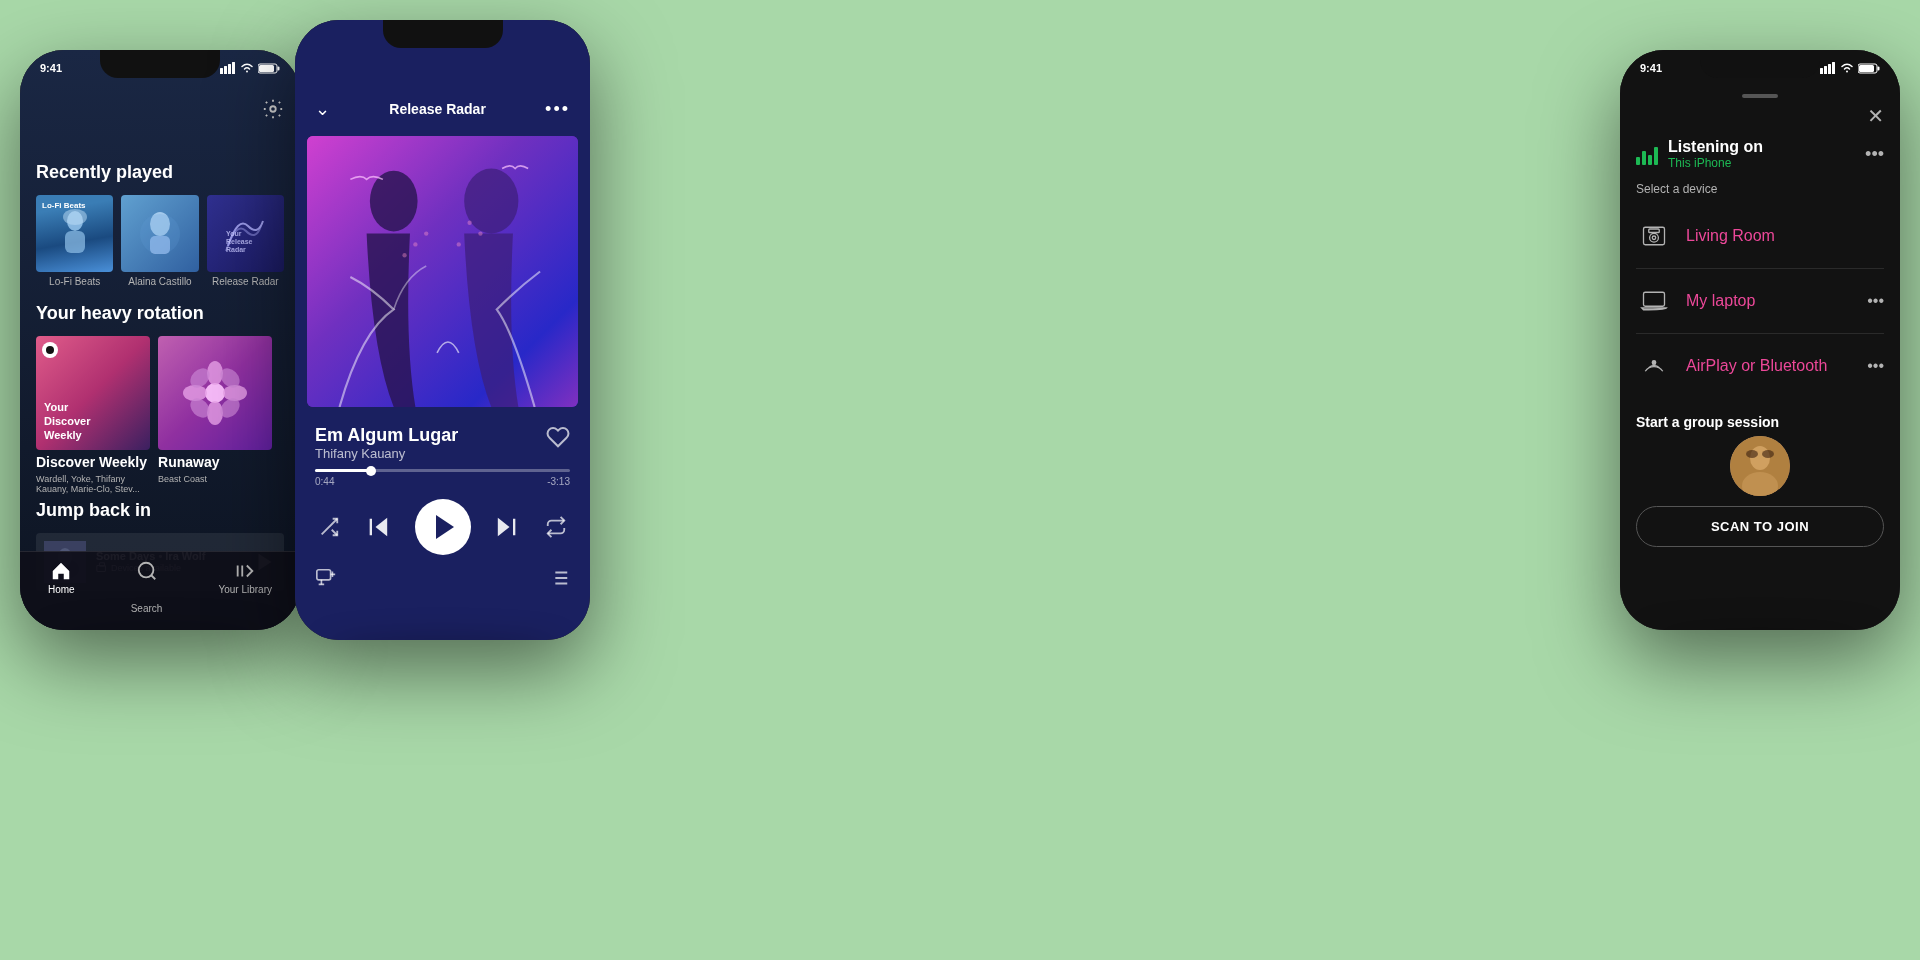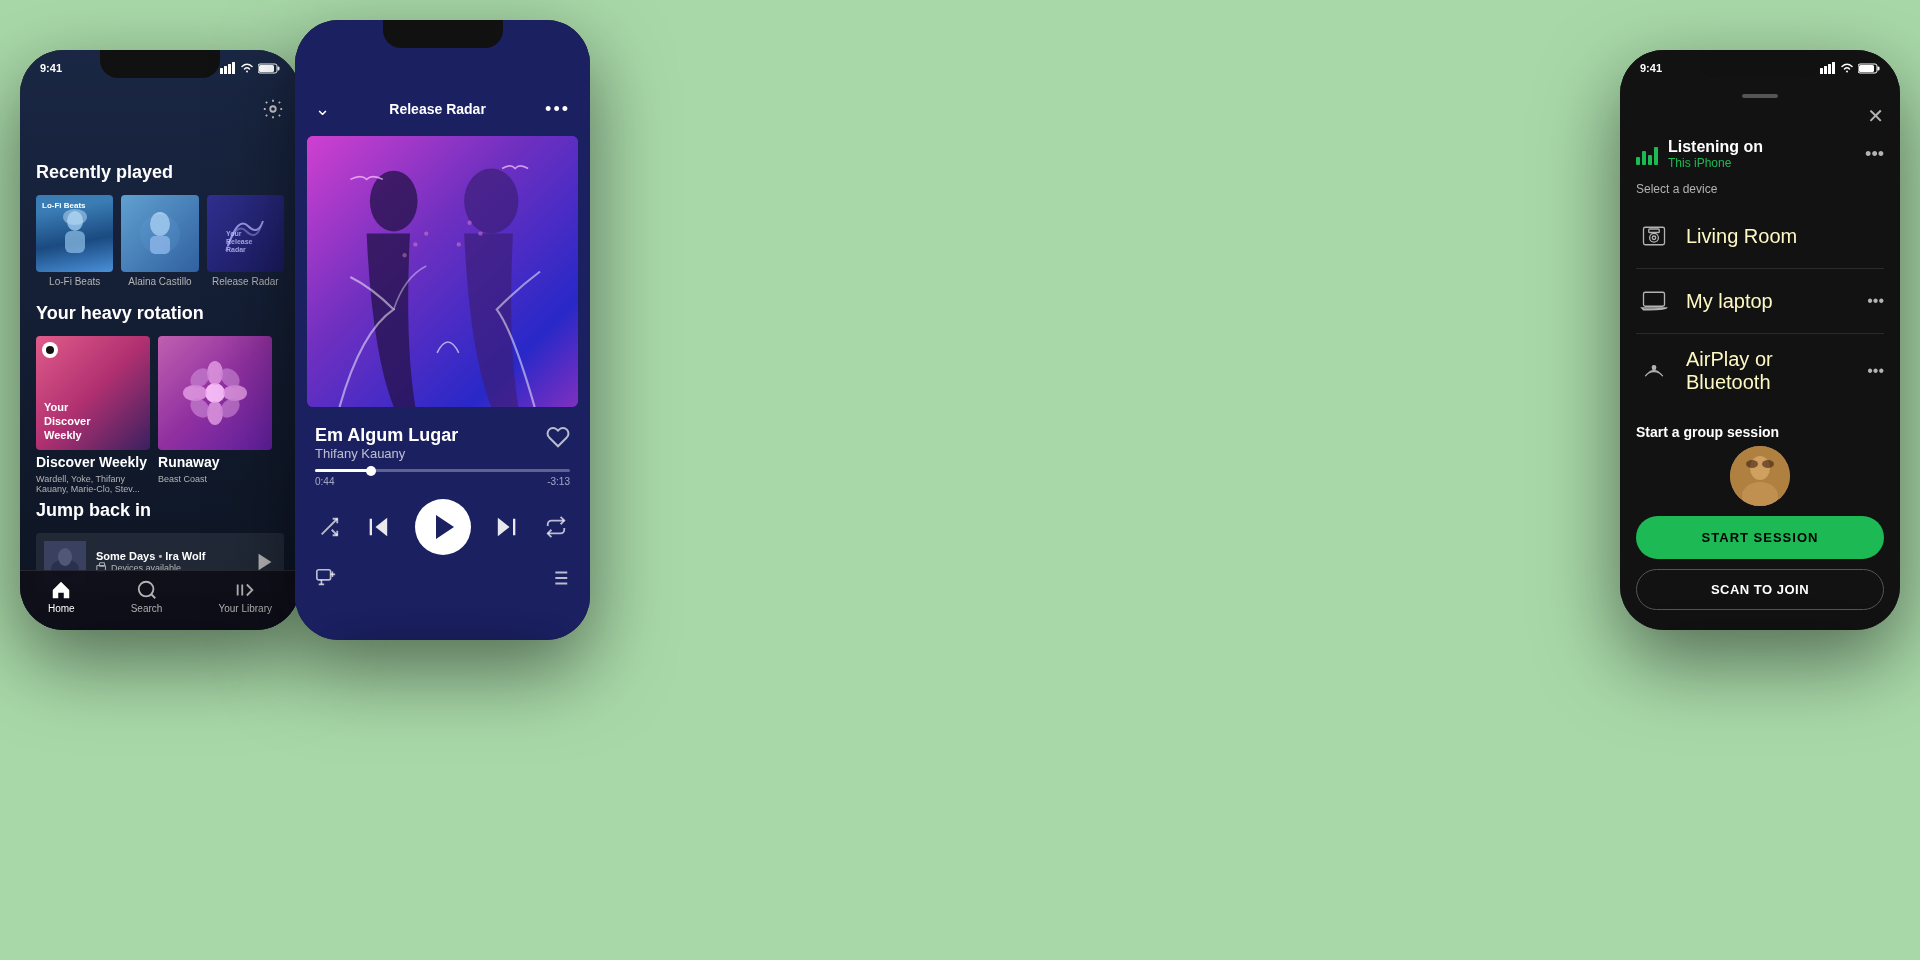--- a/index.html
+++ b/index.html
@@ -504,22 +504,22 @@
     .device-icon {
       width: 36px;
       height: 36px;
       color: #b3b3b3;
       display: flex;
       align-items: center;
       justify-content: center;
     }
 
     .device-name {
-      font-size: 20px;
-      color: #fef9c3;
+      font-size: 16px;
+      color: #ec4899;
       flex: 1;
     }
 
     .device-more {
       color: #b3b3b3;
       font-size: 16px;
     }
 
     .divider {
       height: 1px;
@@ -800,21 +800,21 @@
         <svg width="22" height="22" viewBox="0 0 24 24" fill="white">
           <path d="M3 12L12 3L21 12V21H15V15H9V21H3V12Z"></path>
         </svg>
         <span>Home</span>
       </div>
       <div class="nav-item">
         <svg width="22" height="22" viewBox="0 0 24 24" fill="none" stroke="#b3b3b3" stroke-width="2">
           <circle cx="11" cy="11" r="8"></circle>
           <line x1="21" y1="21" x2="16.65" y2="16.65"></line>
         </svg>
-        <span style="color:#b3b3b3;">Search</span>
+        <span style="color:#b3b3b3;margin-top:19px;">Search</span>
       </div>
       <div class="nav-item">
         <svg width="22" height="22" viewBox="0 0 24 24" fill="none" stroke="#b3b3b3" stroke-width="2">
           <line x1="4" y1="6" x2="4" y2="18"></line>
           <line x1="9" y1="6" x2="9" y2="18"></line>
           <polyline points="14,6 20,12 14,18"></polyline>
         </svg>
         <span style="color:#b3b3b3;">Your Library</span>
       </div>
     </div>
@@ -1045,23 +1045,20 @@
       <div class="session-avatar">
         <svg width="60" height="60" viewBox="0 0 60 60">
           <circle cx="30" cy="30" r="30" fill="#b08040"></circle>
           <ellipse cx="30" cy="22" rx="10" ry="12" fill="#d0a060"></ellipse>
           <ellipse cx="30" cy="50" rx="18" ry="14" fill="#c09050"></ellipse>
           <ellipse cx="22" cy="18" rx="6" ry="4" fill="#3a2010" opacity="0.6"></ellipse>
           <ellipse cx="38" cy="18" rx="6" ry="4" fill="#3a2010" opacity="0.6"></ellipse>
         </svg>
       </div>
 
-      <div class="start-session-btn">
-        <span>START SESSION</span>
-      </div>
 
       <div class="scan-to-join-btn">
         <span>SCAN TO JOIN</span>
       </div>
     </div>
 
   </div>
 </div>
 
 </body></html>

